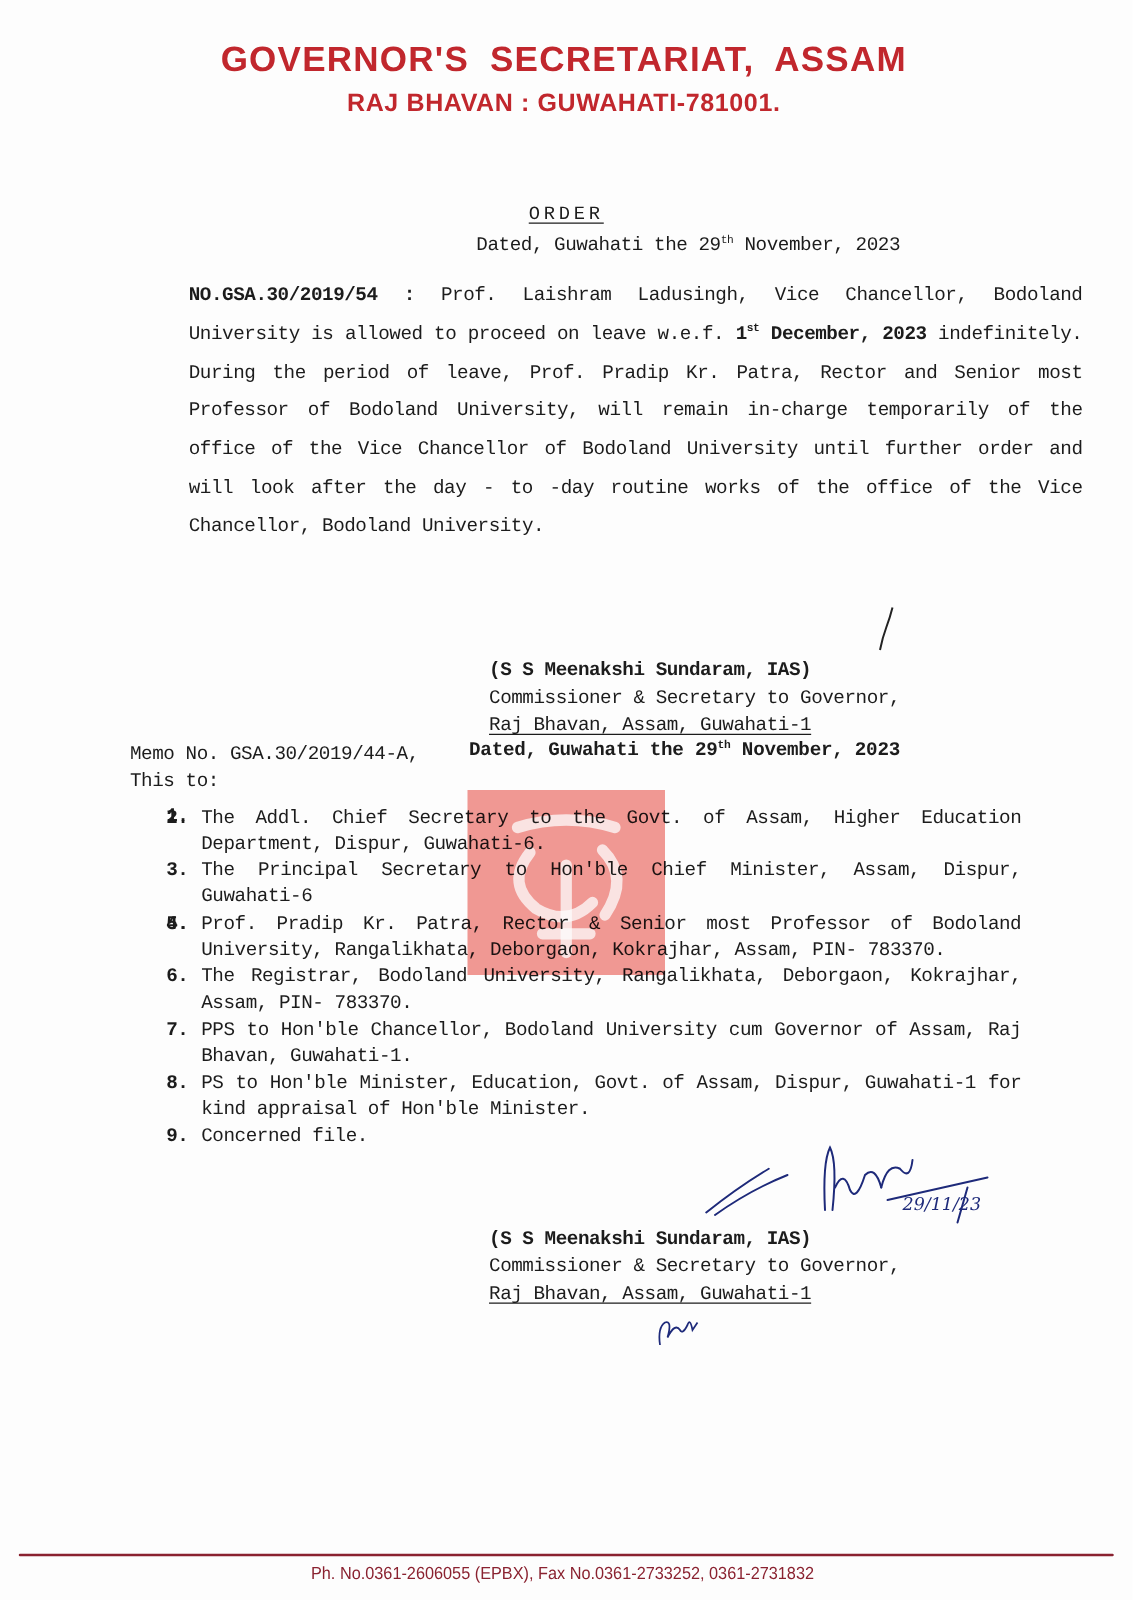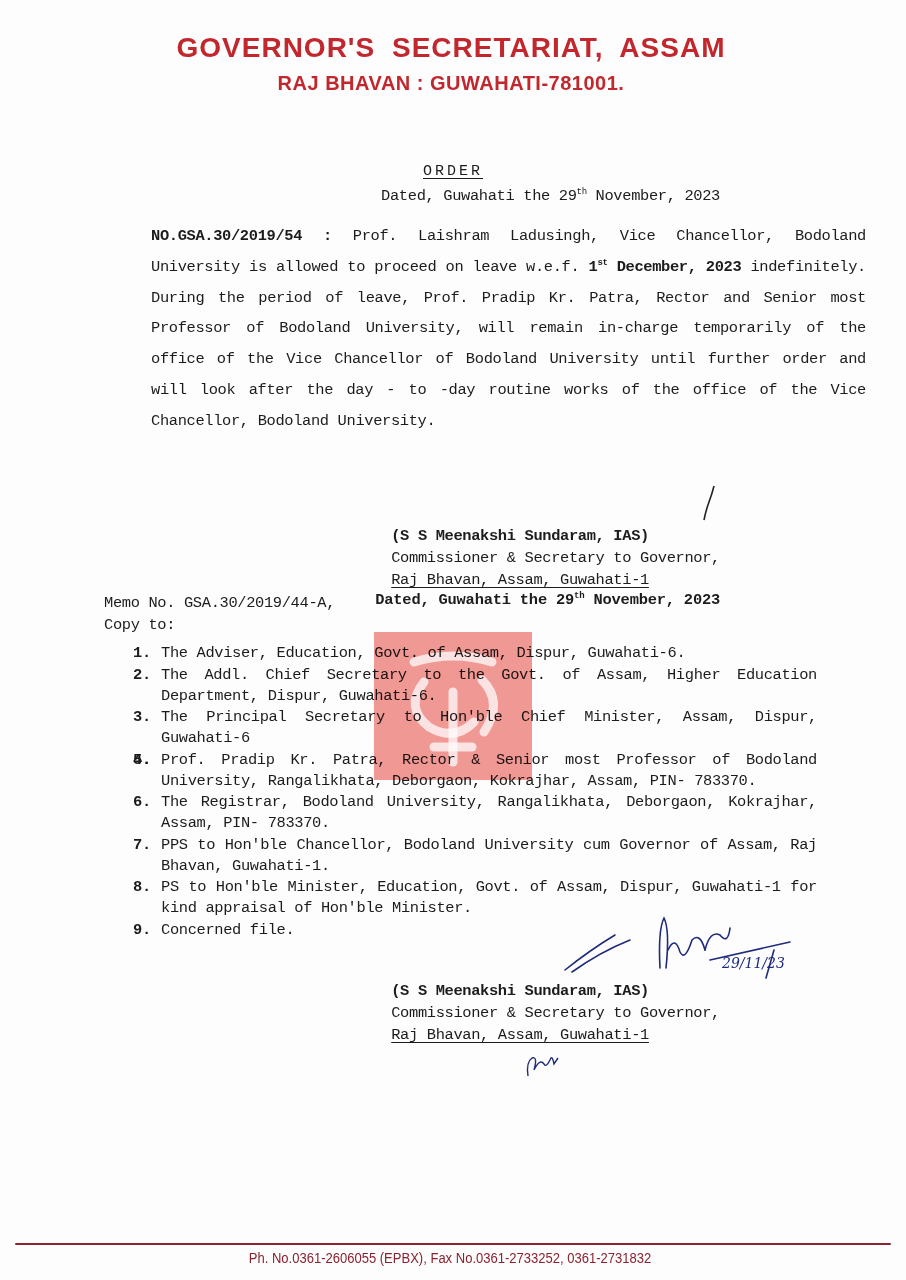--- a/index.html
+++ b/index.html
@@ -73,26 +73,26 @@
   </svg>
 
   <div class="body-text sig-block" style="top:525px;">
     <div class="sig-name">(S S Meenakshi Sundaram, IAS)</div>
     <div>Commissioner &amp; Secretary to Governor,</div>
     <div class="underline">Raj Bhavan, Assam, Guwahati-1</div>
   </div>
 
   <div class="body-text memo">
     <div>Memo No. GSA.30/2019/44-A,</div>
-    <div>Copy to:</div>
+    <div>This to:</div>
   </div>
   <div class="body-text date-line" style="top:591px; font-weight:bold; letter-spacing:-0.2px;"><span>Dated, Guwahati the 29</span><sup>th</sup><span> November, 2023</span></div>
 
   <ul class="body-text copy-list">
-    <li><span class="num">1.</span><span>The Adviser, Education, Govt. of Assam, Dispur, Guwahati-6.</span></li>
+    <li><span class="num">1.</span></li>
     <li><span class="num">2.</span><span>The Addl. Chief Secretary to the Govt. of Assam, Higher Education Department, Dispur, Guwahati-6.</span></li>
     <li><span class="num">3.</span><span>The Principal Secretary to Hon'ble Chief Minister, Assam, Dispur, Guwahati-6</span></li>
     <li><span class="num">4.</span></li>
     <li><span class="num">5.</span><span>Prof. Pradip Kr. Patra, Rector &amp; Senior most Professor of Bodoland University, Rangalikhata, Deborgaon, Kokrajhar, Assam, PIN- 783370.</span></li>
     <li><span class="num">6.</span><span>The Registrar, Bodoland University, Rangalikhata, Deborgaon, Kokrajhar, Assam, PIN- 783370.</span></li>
     <li><span class="num">7.</span><span>PPS to Hon'ble Chancellor, Bodoland University cum Governor of Assam, Raj Bhavan, Guwahati-1.</span></li>
     <li><span class="num">8.</span><span>PS to Hon'ble Minister, Education, Govt. of Assam, Dispur, Guwahati-1 for kind appraisal of Hon'ble Minister.</span></li>
     <li><span class="num">9.</span><span>Concerned file.</span></li>
   </ul>
 

